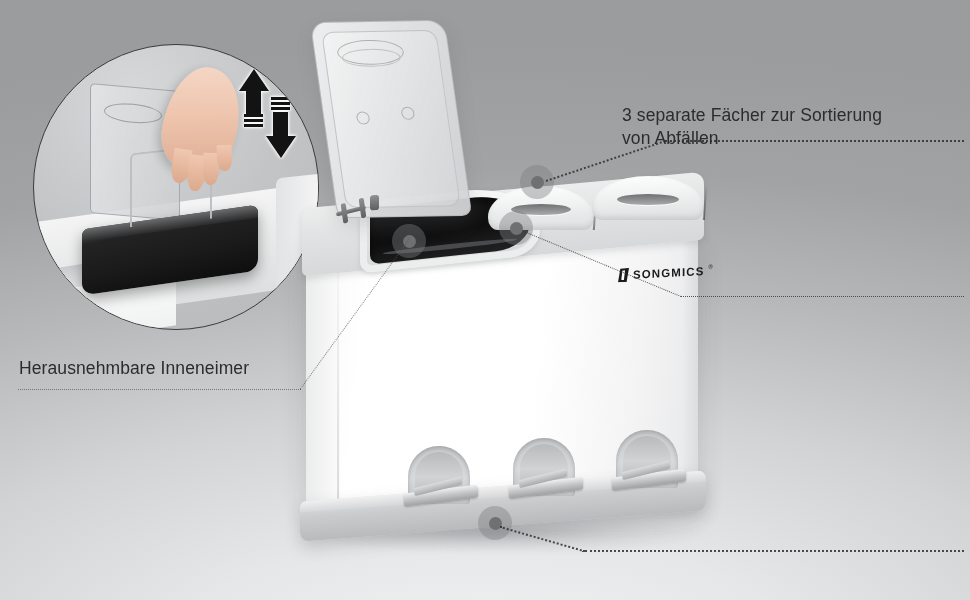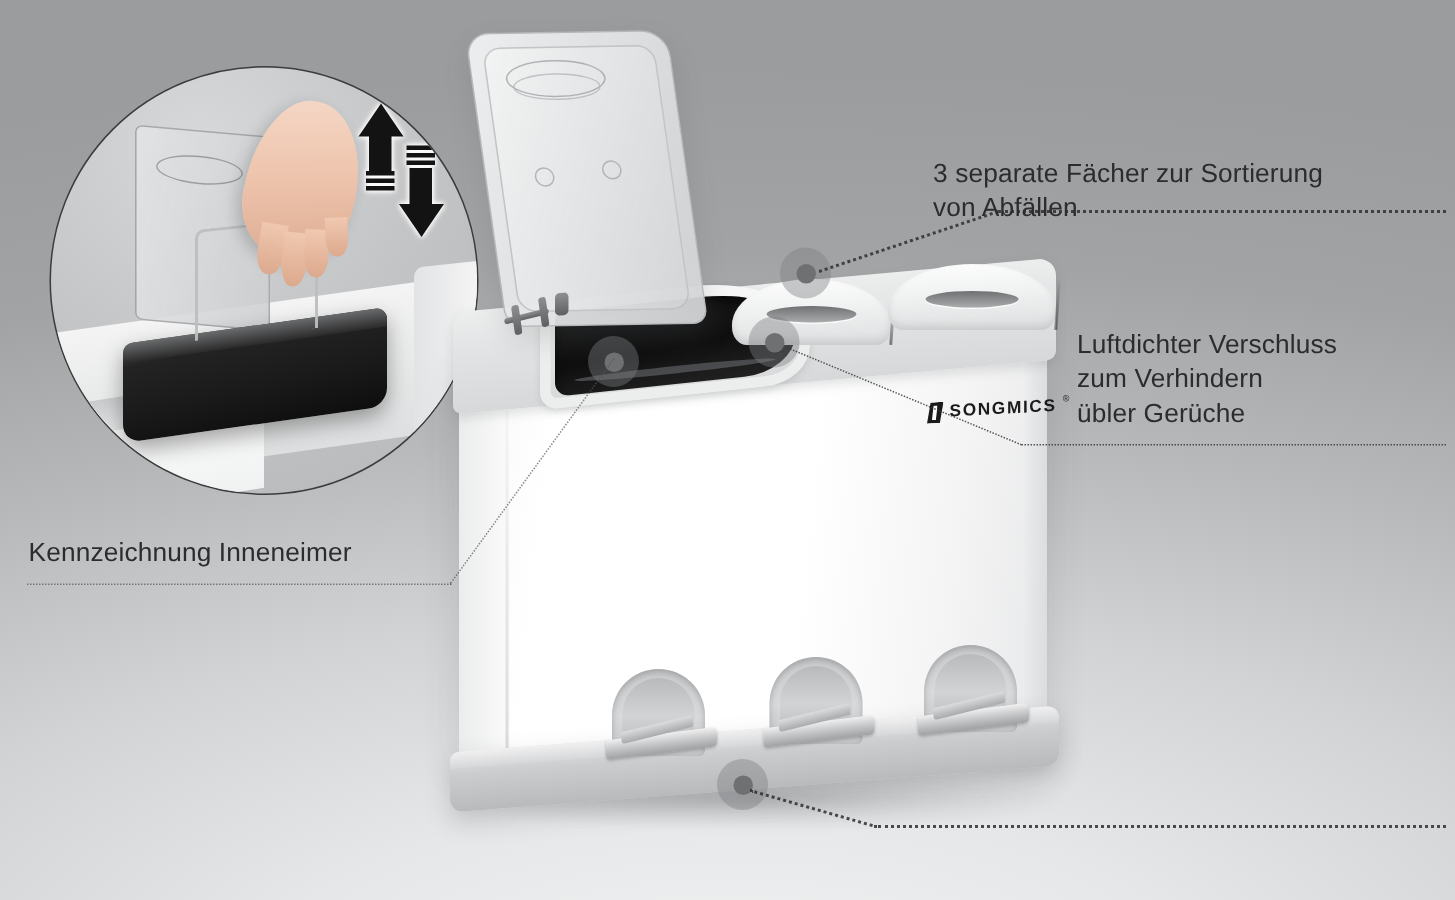--- a/index.html
+++ b/index.html
@@ -375,30 +375,27 @@
   <div class="lead" style="left:546px;top:180px;width:126px;transform:rotate(-18.5deg);"></div>
   <div class="lead" style="left:665px;top:140px;width:299px;"></div>
   <div class="cap" style="left:622px;top:88px;width:330px;margin-top:16px;">3 separate Fächer zur Sortierung
 von Abfällen</div>
 
   <div class="dot" style="left:499px;top:211px;">
       <i></i>
     </div>
   <div class="lead thin" style="left:524px;top:231px;width:170px;transform:rotate(22.5deg);"></div>
   <div class="lead thin" style="left:681px;top:296px;width:283px;"></div>
-  <div class="cap" style="left:718px;top:218px;width:250px;">Luftdichter Verschluss
-zum Verhindern
-übler Gerüche</div>
 
   <div class="dot" style="left:392px;top:224px;">
       <i></i>
     </div>
   <div class="lead pale" style="left:300px;top:389px;width:186px;transform:rotate(-54deg);transform-origin:0 50%;"></div>
   <div class="lead pale" style="left:18px;top:389px;width:283px;"></div>
-  <div class="cap" style="left:19px;top:357px;width:330px;">Kennzeichnung Inneneimer</div>
+  <div class="cap" style="left:19px;top:357px;width:330px;">Herausnehmbare Inneneimer</div>
 
   <div class="dot" style="left:478px;top:506px;">
       <i></i>
     </div>
   <div class="lead" style="left:500px;top:526px;width:88px;transform:rotate(16deg);"></div>
   <div class="lead" style="left:585px;top:550px;width:379px;"></div>
 
 </div>
 
 </body></html>

